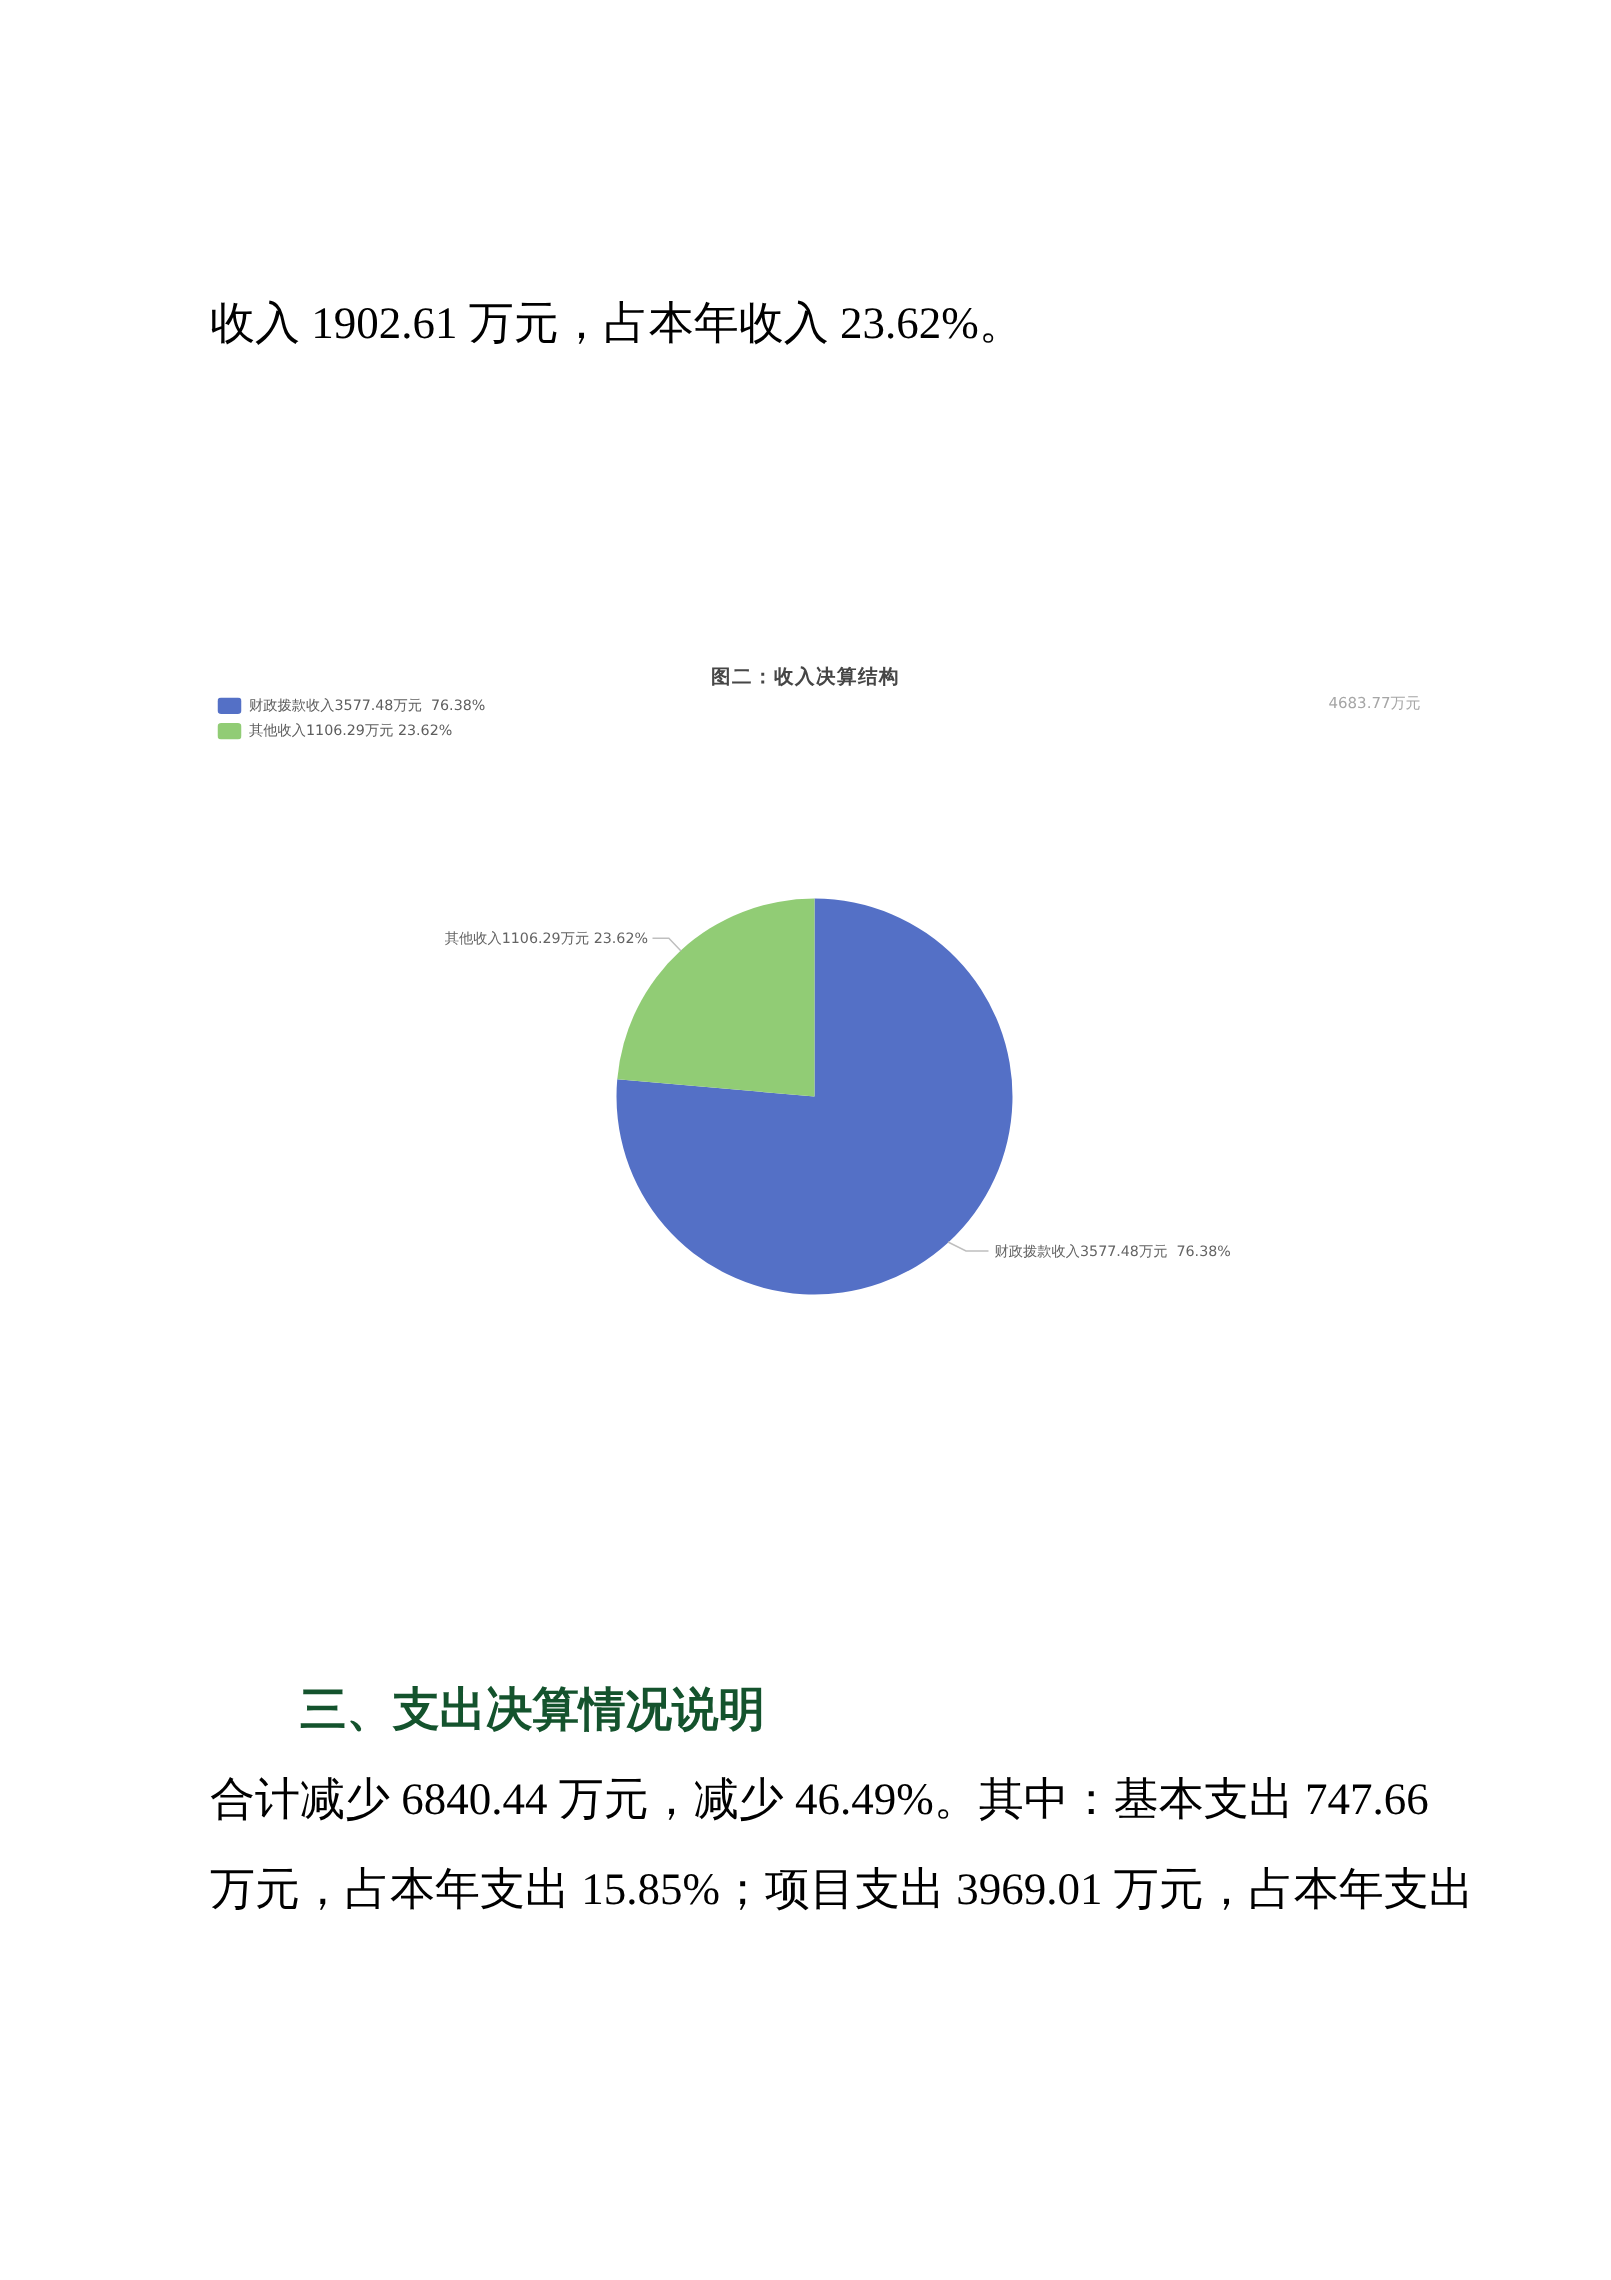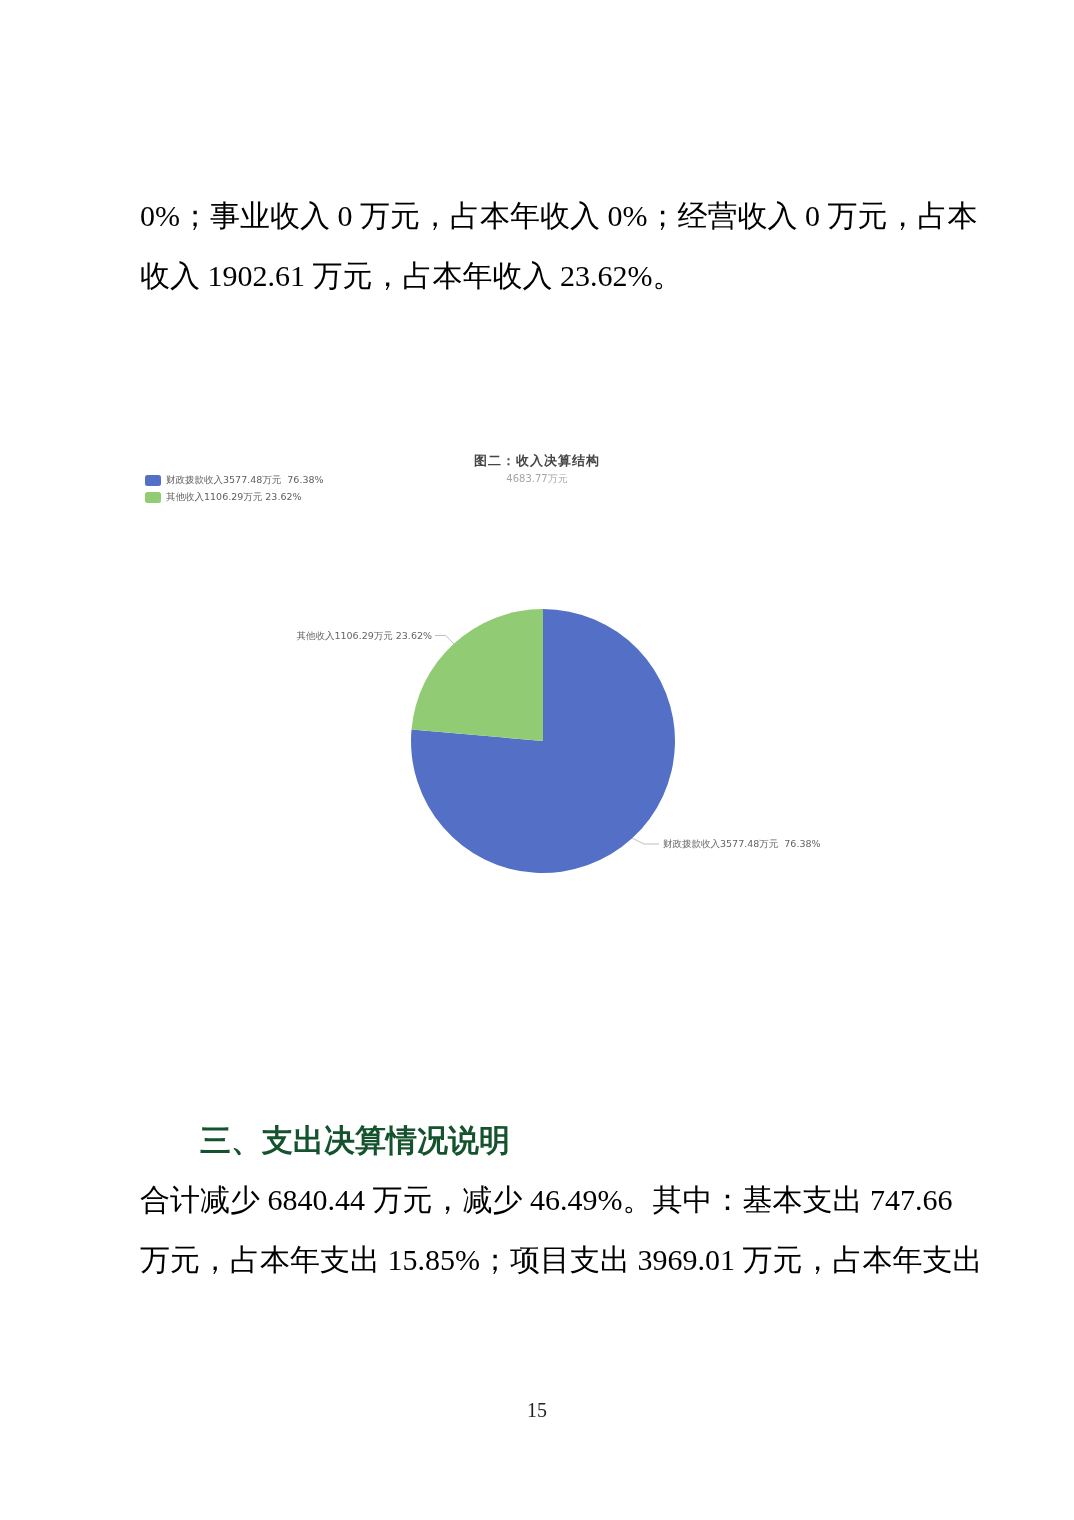--- a/index.html
+++ b/index.html
@@ -19,25 +19,25 @@
   .para .indent{padding-left:60px;}
 
   .heading{
     position:absolute;left:200px;top:1120px;
     font-family:"DejaVu Sans","Liberation Sans",sans-serif;
     font-weight:700;font-size:31px;line-height:40px;color:#14532d;
     white-space:nowrap;
   }
 
   
-  .chart{position:absolute;left:127px;top:444px;width:820px;height:480px;
+  .chart{position:absolute;left:127px;top:434px;width:820px;height:480px;
     font-family:"DejaVu Sans","Liberation Sans",sans-serif;}
   .chart-title{position:absolute;left:0;top:8px;width:100%;text-align:center;
     font-size:13px;font-weight:700;color:#464646;letter-spacing:1px;}
-  .chart-subtitle{position:absolute;left:0;top:28px;width:100%;text-align:center;
+  .chart-subtitle{position:absolute;left:0;top:28px;width:100%;text-align:right;
     font-size:10px;color:#a6a6a6;}
   .legend{position:absolute;left:18px;top:28px;}
   .legend-row{display:flex;align-items:center;height:17px;cursor:pointer;}
   .legend-swatch{margin-right:5px;display:block;}
   .legend-label{font-size:9.5px;color:#5e5e5e;white-space:pre;}
   .pie-svg{position:absolute;left:0;top:0;width:820px;height:480px;}
   .leader{fill:none;stroke:#bfbfbf;stroke-width:1;}
   .pie-label{font-size:9.5px;fill:#646464;white-space:pre;
     font-family:"DejaVu Sans","Liberation Sans",sans-serif;}
 
@@ -45,21 +45,20 @@
     position:absolute;left:0;top:1398px;width:100%;
     text-align:center;font-size:20px;line-height:24px;color:#222;
   }
 </style>
 </head>
 <body>
 
 <div class="page">
 
   <div class="para para-top">
-    <div class="line">0%；事业收入 0 万元，占本年收入 0%；经营收入 0 万元，占本</div>
     <div class="line">收入 1902.61 万元，占本年收入 23.62%。</div>
   </div>
 
   <div class="chart">
     <div class="chart-title">图二：收入决算结构</div>
     <div class="chart-subtitle">4683.77万元</div>
 
     <div class="legend">
       <div class="legend-row">
         <svg class="legend-swatch" width="16" height="11">
@@ -89,15 +88,14 @@
     </svg>
   </div>
 
   <div class="heading">三、支出决算情况说明</div>
 
   <div class="para para-bottom">
     <div class="line">合计减少 6840.44 万元，减少 46.49%。其中：基本支出 747.66</div>
     <div class="line">万元，占本年支出 15.85%；项目支出 3969.01 万元，占本年支出</div>
   </div>
 
-  <div class="page-number">15</div>
 
 </div>
 
 </body></html>

